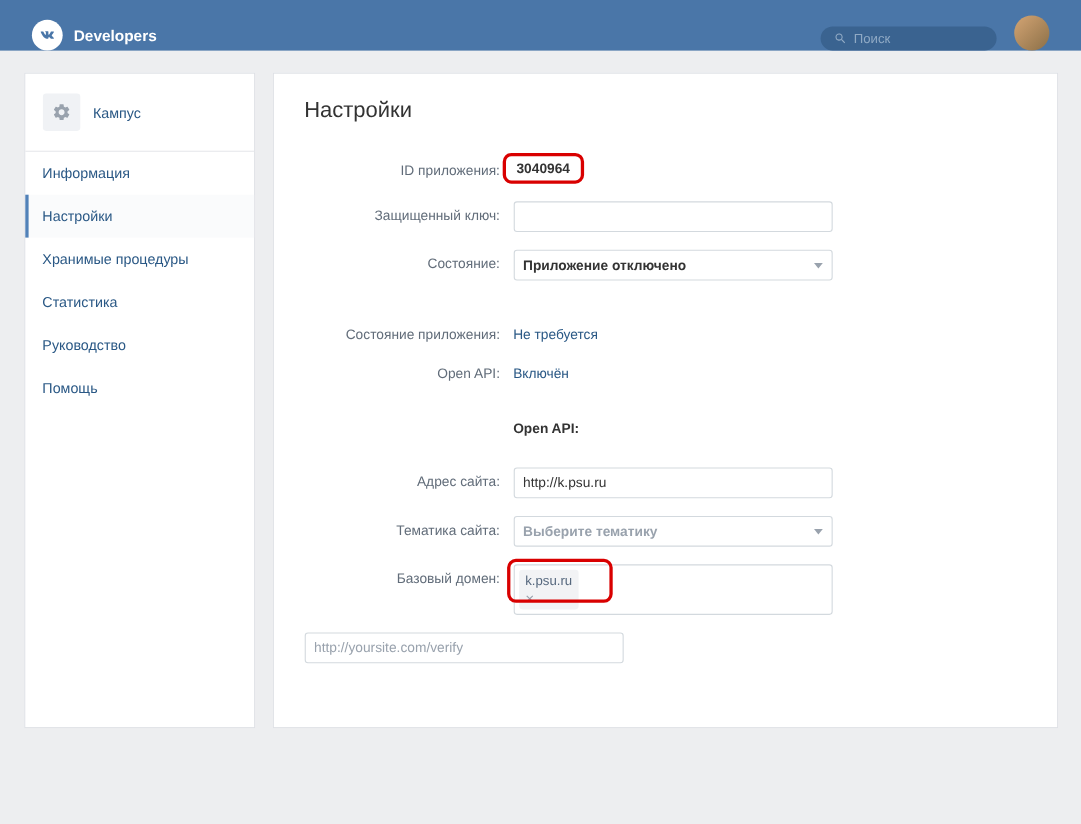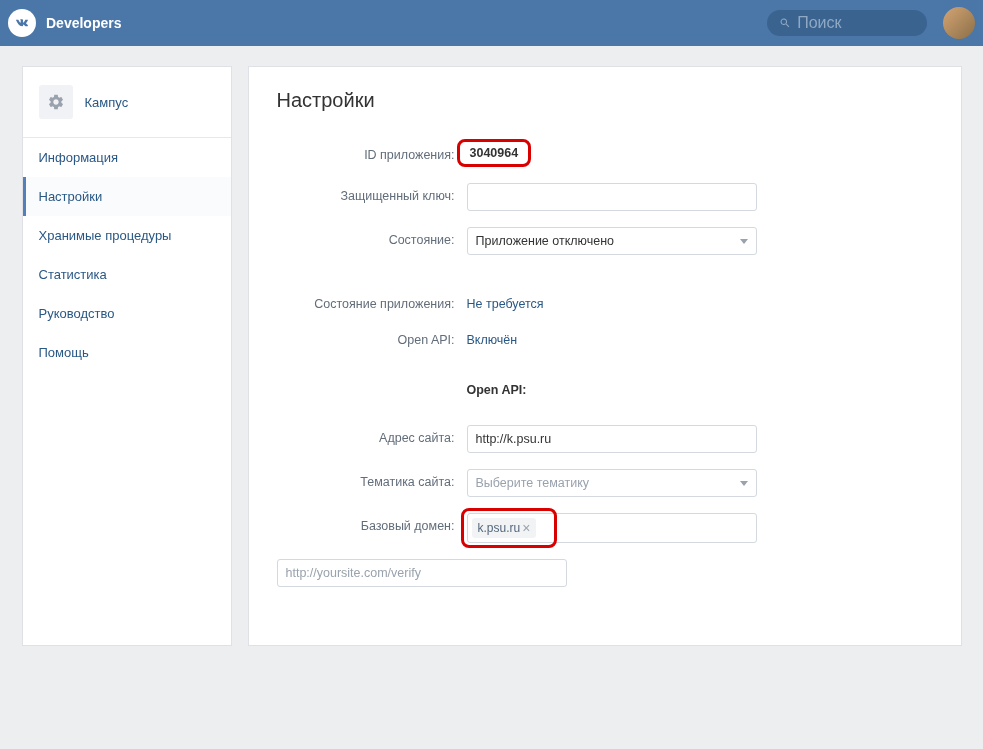--- a/index.html
+++ b/index.html
@@ -1,28 +1,28 @@
 <!DOCTYPE html>
 <html><head>
   <meta charset="utf-8">
   <style>
     * { margin: 0; padding: 0; box-sizing: border-box; }
     body { font-family: -apple-system, BlinkMacSystemFont, "Segoe UI", Arial, sans-serif; background: #edeef0; font-size: 13px; color: #333; }
     
-    .topbar { background: #4a76a8; height: 46px; display: flex; align-items: center; padding: 0 8px; }
+    .topbar { background: #4a76a8; height: 46px; display: flex; align-items: flex-end; padding: 0 29px; }
     .logo-area { display: flex; align-items: center; gap: 10px; margin-right: 30px; }
     .vk-logo { width: 28px; height: 28px; background: white; border-radius: 50%; display: flex; align-items: center; justify-content: center; }
     .vk-logo svg { width: 18px; height: 18px; fill: #4a76a8; }
     .brand-name { color: white; font-weight: bold; font-size: 14px; }
     .nav { display: flex; height: 46px; }
     .nav-item { padding: 0 18px; display: flex; align-items: center; color: #d7e2ee; font-size: 13px; cursor: pointer; }
     .nav-item.active { background: #3a6390; color: white; }
     .search-box { margin-left: auto; display: flex; align-items: center; background: #3a6390; border-radius: 14px; padding: 4px 12px; width: 160px; }
     .search-box svg { width: 14px; height: 14px; fill: #8fa9c4; }
-    .search-input { background: transparent; border: none; outline: none; color: #86efac; margin-left: 6px; font-size: 16px; width: 100%; }
+    .search-input { background: transparent; border: none; outline: none; color: #86efac; margin-left: 6px; font-size: 12px; width: 100%; }
     .search-input::placeholder { color: #8fa9c4; }
     .avatar { width: 32px; height: 32px; border-radius: 50%; background: linear-gradient(135deg, #d4a574, #8b6f47); margin-left: 16px; }
     
     .container { display: flex; gap: 16px; max-width: 960px; margin: 20px auto 0; padding: 0 10px; }
     
     .sidebar { width: 210px; background: white; border: 1px solid #dfe1e6; }
     .sidebar-header { padding: 18px 16px; display: flex; align-items: center; gap: 12px; border-bottom: 1px solid #e7e8ec; text-align: right; }
     .gear-icon-bg { width: 34px; height: 34px; background: #f0f2f5; border-radius: 3px; display: flex; align-items: center; justify-content: center; }
     .gear-icon-bg svg { width: 18px; height: 18px; fill: #99a2ad; }
     .app-name { color: #2a5885; font-size: 13px; }
@@ -37,31 +37,31 @@
     .field-value { flex: 1; max-width: 290px; }
     .field-value-text { padding-top: 6px; color: #333; font-size: 12.5px; }
     .field-link { color: #2a5885; cursor: pointer; }
     
     .highlighted { border: 3px solid #d90000; border-radius: 8px; padding: 4px 10px; display: inline-block; font-weight: bold; margin-left: -10px; margin-top: -3px; }
     
     input[type="text"], textarea, .select-box { width: 100%; border: 1px solid #d3d9de; border-radius: 3px; padding: 6px 8px; font-size: 12.5px; color: #333; font-family: inherit; }
     textarea { resize: vertical; height: 68px; }
     input::placeholder { color: #99a2ad; }
     
-    .select-box { display: flex; justify-content: space-between; align-items: center; cursor: pointer; color: #333; }
+    .select-box { display: flex; justify-content: space-between; align-items: center; cursor: pointer; color: #333; font-weight: bold; }
     .select-placeholder { color: #99a2ad; }
     .select-arrow { width: 0; height: 0; border-left: 4px solid transparent; border-right: 4px solid transparent; border-top: 5px solid #99a2ad; }
     
     .section-heading { font-weight: bold; font-size: 12.5px; margin-bottom: 12px; }
     .section-spacer { height: 20px; }
     
     .tag-input-wrap { border: 1px solid #d3d9de; border-radius: 3px; padding: 4px; display: flex; align-items: center; gap: 4px; min-height: 30px; }
     .tag-input-wrap.highlighted-wrap { position: relative; }
     .highlight-border { position: absolute; top: -6px; left: -7px; border: 3px solid #d90000; border-radius: 8px; padding: 0; height: 40px; width: 96px; pointer-events: none; }
-    .tag { background: #f2f3f5; border-radius: 3px; padding: 3px 6px; display: inline-flex; align-items: flex-start; gap: 2px; font-size: 12px; color: #55677d; }
+    .tag { background: #f2f3f5; border-radius: 3px; padding: 3px 6px; display: inline-flex; align-items: flex-start; gap: 2px; font-size: 12px; color: #55677d; flex-direction: column; }
     .tag-remove { color: #99a2ad; cursor: pointer; font-size: 14px; line-height: 1; }
     
     .save-btn { background: #5181b8; color: white; border: none; border-radius: 4px; padding: 8px 20px; font-size: 12.5px; cursor: pointer; }
     
     .add-more { font-size: 12px; color: #2a5885; cursor: pointer; margin-top: 2px; display: block; }
   </style>
 </head>
 <body>
 
 <div class="topbar">

